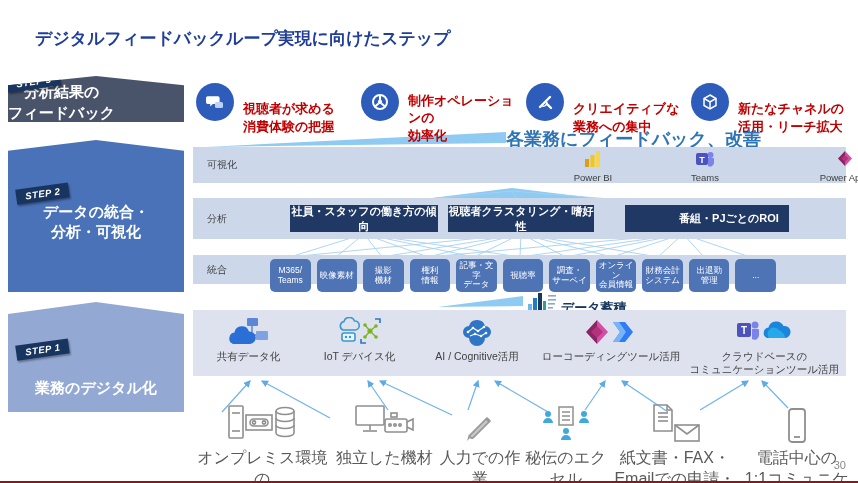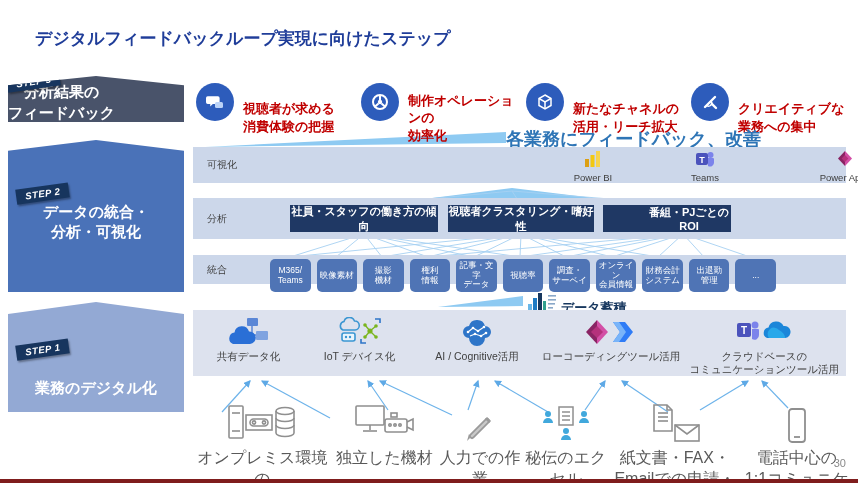--- a/index.html
+++ b/index.html
@@ -1,18 +1,18 @@
 <!DOCTYPE html>
 <html><head>
 <meta charset="utf-8">
 <style>
   html,body{margin:0;padding:0;background:#fff;}
   *{box-sizing:border-box;}
   .slide{position:relative;width:858px;height:483px;background:#fff;overflow:hidden;
-         font-family:"Liberation Sans",sans-serif;border-bottom:4px solid #7f1d1d;}
+         font-family:"Liberation Sans",sans-serif;border-bottom:2px solid #7f1d1d;}
   .prel{white-space:pre-line;}
 
   .title{position:absolute;left:35px;top:27px;font-size:17px;font-weight:bold;color:#1f3d99;}
 
   
   #conn{position:absolute;left:0;top:0;z-index:1;pointer-events:none;}
 
   
   .stepbox{position:absolute;left:8px;width:176px;z-index:2;color:#fff;text-align:center;
            display:flex;align-items:center;font-weight:bold;}
@@ -42,21 +42,21 @@
   .rowlabel{position:absolute;left:14px;top:50%;transform:translateY(-50%);font-size:10px;color:#3f3f3f;}
 
   .visrow{top:147px;height:36px;}
   .vistool{position:absolute;top:3px;width:90px;text-align:center;}
   .vistool .nm{font-size:9.5px;color:#404040;margin-top:1px;}
   .vt0{left:355px;} .vt1{left:467px;} .vt2{left:607px;}
 
   .anarow{top:198px;height:41px;}
   .anabox{position:absolute;top:7px;height:27px;background:#1f3864;color:#fff;font-size:11px;font-weight:bold;
           display:flex;align-items:center;justify-content:center;text-align:center;}
-  .ab0{left:97px;width:148px;} .ab1{left:255px;width:146px;} .ab2{left:410px;width:128px;padding-left:44px;}
+  .ab0{left:97px;width:148px;} .ab1{left:255px;width:146px;} .ab2{left:432px;width:164px;padding-left:44px;}
 
   .introw{top:255px;height:29px;}
   .chips{position:absolute;left:77px;top:4px;width:506px;height:33px;display:flex;gap:6px;}
   .chip{flex:1;background:#4f74b5;border-radius:5px;color:#fff;font-size:8.5px;line-height:1.15;
         display:flex;align-items:center;justify-content:center;text-align:center;padding:1px;}
 
   .dataacc{position:absolute;left:527px;top:292px;z-index:2;display:flex;align-items:flex-end;gap:4px;}
   .dataacc .txt{font-size:13px;font-weight:bold;color:#17375e;padding-bottom:3px;}
 
   .digirow{position:absolute;left:193px;top:310px;width:653px;height:66px;background:#dde2ee;z-index:2;
@@ -168,38 +168,38 @@
             <line x1="8.5" y1="11.5" x2="4.5" y2="15" stroke="#fff" stroke-width="2"></line>
             <line x1="11.5" y1="11.5" x2="15.5" y2="15" stroke="#fff" stroke-width="2"></line>
           </svg>
       </span>
       <span class="otext prel">制作オペレーションの
 効率化</span>
     </div>
     <div class="outcome">
       <span class="ocircle">
         <svg width="20" height="20">
+            <line x1="5" y1="15" x2="15" y2="5" stroke="#fff" stroke-width="2.4" stroke-linecap="round"></line>
+            <path d="M13,13 a4,4 0 1 1 -6,6" fill="none" stroke="#fff" stroke-width="2" transform="translate(1,-1) scale(0.75)"></path>
+            <line x1="12" y1="12" x2="16" y2="16" stroke="#fff" stroke-width="2.4" stroke-linecap="round"></line>
+          </svg>
+      </span>
+      <span class="otext prel">クリエイティブな
+業務への集中</span>
+    </div>
+    <div class="outcome">
+      <span class="ocircle">
+        <svg width="20" height="20">
             <polygon points="10,3 16,6.5 16,13.5 10,17 4,13.5 4,6.5" fill="none" stroke="#fff" stroke-width="1.5"></polygon>
             <polyline points="4,6.5 10,10 16,6.5" fill="none" stroke="#fff" stroke-width="1.5"></polyline>
             <line x1="10" y1="10" x2="10" y2="17" stroke="#fff" stroke-width="1.5"></line>
           </svg>
       </span>
       <span class="otext prel">新たなチャネルの
 活用・リーチ拡大</span>
-    </div>
-    <div class="outcome">
-      <span class="ocircle">
-        <svg width="20" height="20">
-            <line x1="5" y1="15" x2="15" y2="5" stroke="#fff" stroke-width="2.4" stroke-linecap="round"></line>
-            <path d="M13,13 a4,4 0 1 1 -6,6" fill="none" stroke="#fff" stroke-width="2" transform="translate(1,-1) scale(0.75)"></path>
-            <line x1="12" y1="12" x2="16" y2="16" stroke="#fff" stroke-width="2.4" stroke-linecap="round"></line>
-          </svg>
-      </span>
-      <span class="otext prel">クリエイティブな
-業務への集中</span>
     </div>
   </div>
 
   <div class="fb-label">各業務にフィードバック、改善</div>
 
   <div class="row visrow">
     <div class="rowlabel">可視化</div>
     <div class="vistool vt0">
       <span>
         <svg width="18" height="17">

